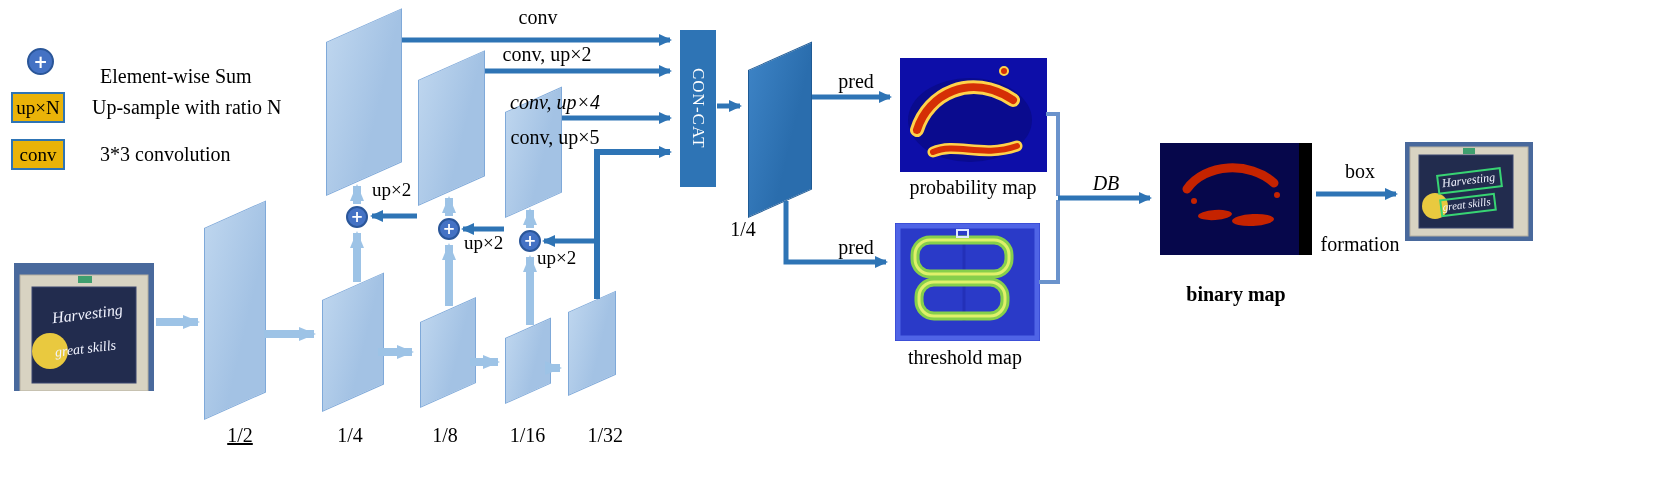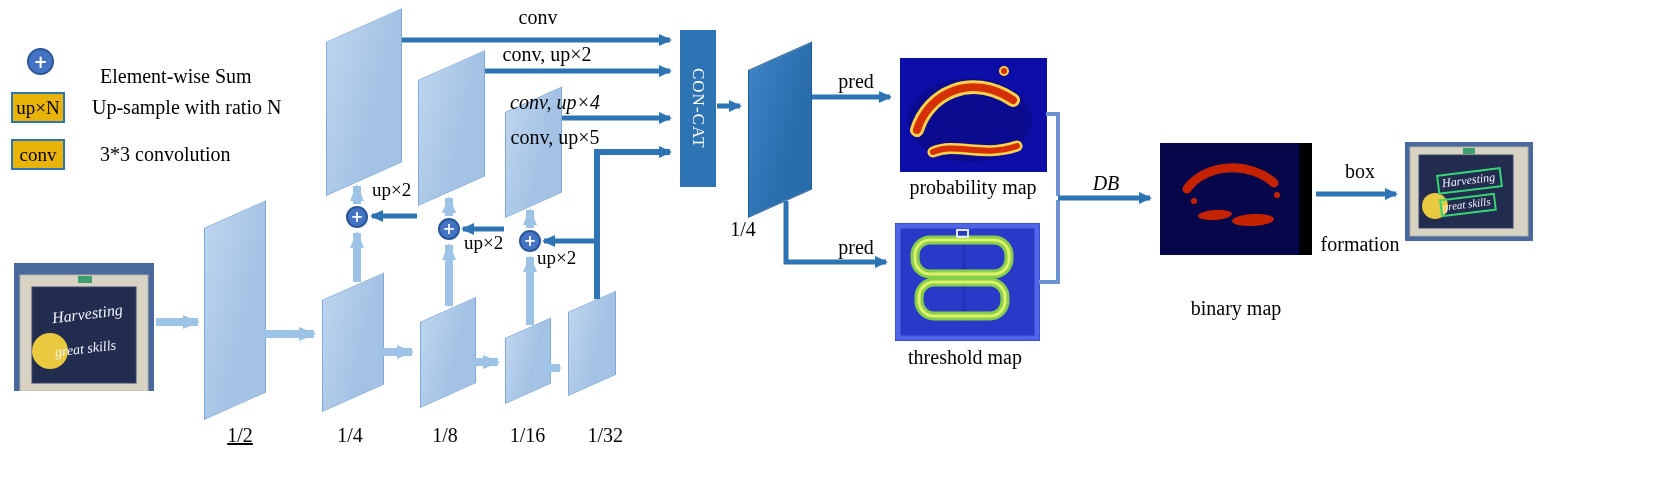--- a/index.html
+++ b/index.html
@@ -173,21 +173,21 @@
     <svg width="152" height="112" viewBox="0 0 152 112">
       <rect width="152" height="112" fill="#06074b"></rect>
       <rect x="139" width="13" height="112" fill="#000000"></rect>
       <path d="M27 46 C45 20 90 18 114 40" stroke="#c52300" stroke-width="9" fill="none" stroke-linecap="round"></path>
       <ellipse cx="55" cy="72" rx="17" ry="5" fill="#c52300" transform="rotate(-4 55 72)"></ellipse>
       <ellipse cx="93" cy="77" rx="21" ry="6" fill="#c52300" transform="rotate(-3 93 77)"></ellipse>
       <circle cx="117" cy="52" r="3" fill="#c52300"></circle>
       <circle cx="34" cy="58" r="3" fill="#c52300"></circle>
     </svg>
   </div>
-  <div class="lbl c" style="left:1160px; top:297px; width:152px;">binary map</div>
+  <div class="lbl c" style="left:1160px; top:283px; width:152px;font-weight:bold;">binary map</div>
 
   <div class="lbl c" style="left:1316px; top:160px; width:88px;">box</div>
   <div class="lbl c" style="left:1310px; top:202px; width:100px;margin-top:31px;">formation</div>
 
   <div class="photo" style="left:1405px; top:142px;">
     <svg width="128" height="99" viewBox="0 0 128 99">
       <rect width="128" height="99" fill="#49699c"></rect>
       <rect x="5" y="5" width="118" height="89" fill="#d8d3c2" stroke="#b6b0a0"></rect>
       <rect x="58" y="6" width="12" height="6" fill="#3f9f6f"></rect>
       <rect x="14" y="13" width="94" height="73" fill="#222c4e" stroke="#3a466e"></rect>

